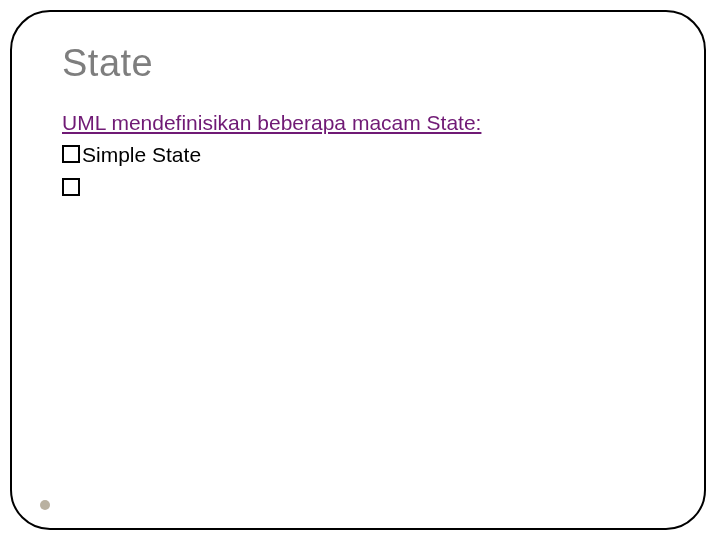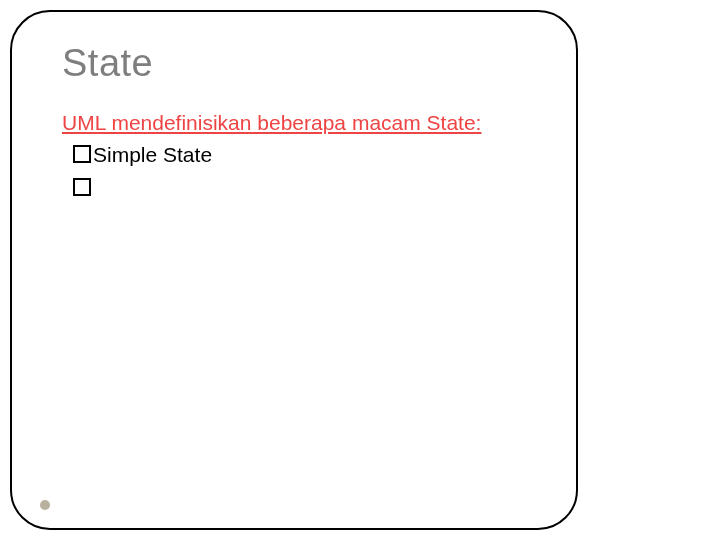--- a/index.html
+++ b/index.html
@@ -6,46 +6,46 @@
     margin: 0;
     padding: 0;
     width: 720px;
     height: 540px;
     background: #ffffff;
     font-family: Arial, Helvetica, sans-serif;
   }
   .slide {
     box-sizing: border-box;
     position: relative;
-    width: 568px;
+    width: 696px;
     height: 520px;
     margin: 10px;
     border: 2px solid #000000;
     border-radius: 40px;
     padding: 30px 50px 20px 50px;
     background: #ffffff;
   }
   .title {
     font-size: 38px;
     font-weight: normal;
     color: #7e7e7e;
     margin: 0 0 24px 0;
     letter-spacing: 0.5px;
   }
   .body-line {
     font-size: 21px;
-    color: #ef4444;
+    color: #701a75;
     text-decoration: underline;
     margin: 0 0 4px 0;
     line-height: 1.35;
   }
   .bullet-line {
     font-size: 21px;
     color: #000000;
-    margin: 0 0 4px 11px;
+    margin: 0 0 4px 0;
     line-height: 1.35;
     display: flex;
     align-items: flex-start;
   }
   .bullet-box {
     display: inline-block;
     width: 14px;
     height: 14px;
     border: 2px solid #000000;
     margin-right: 2px;

